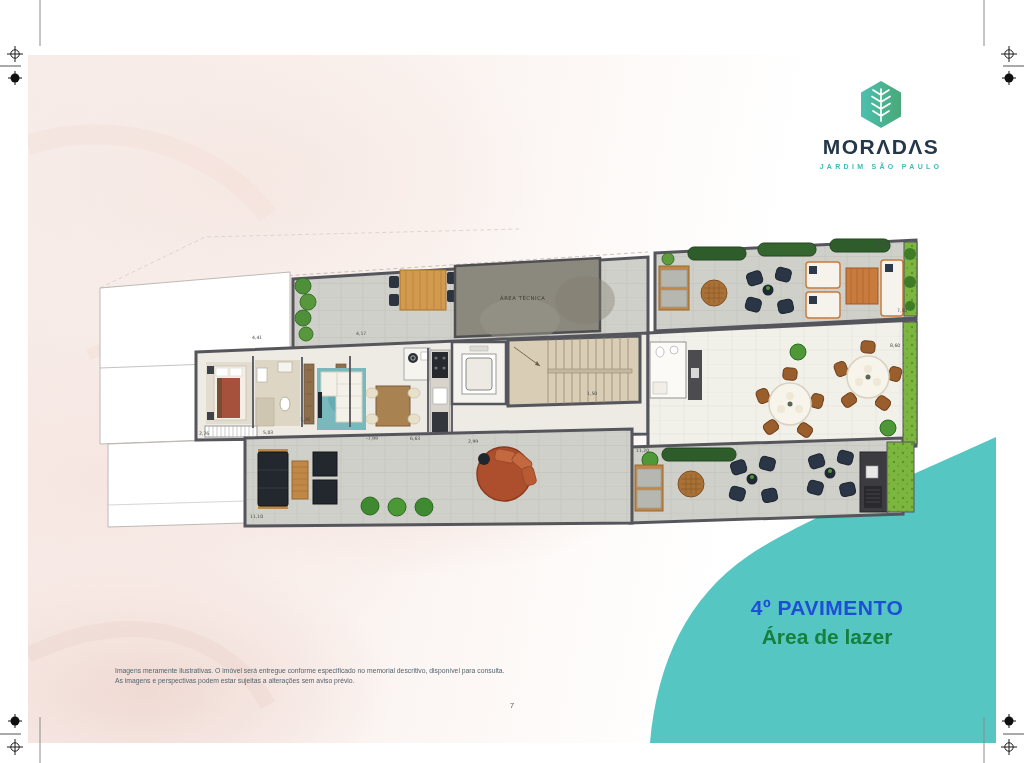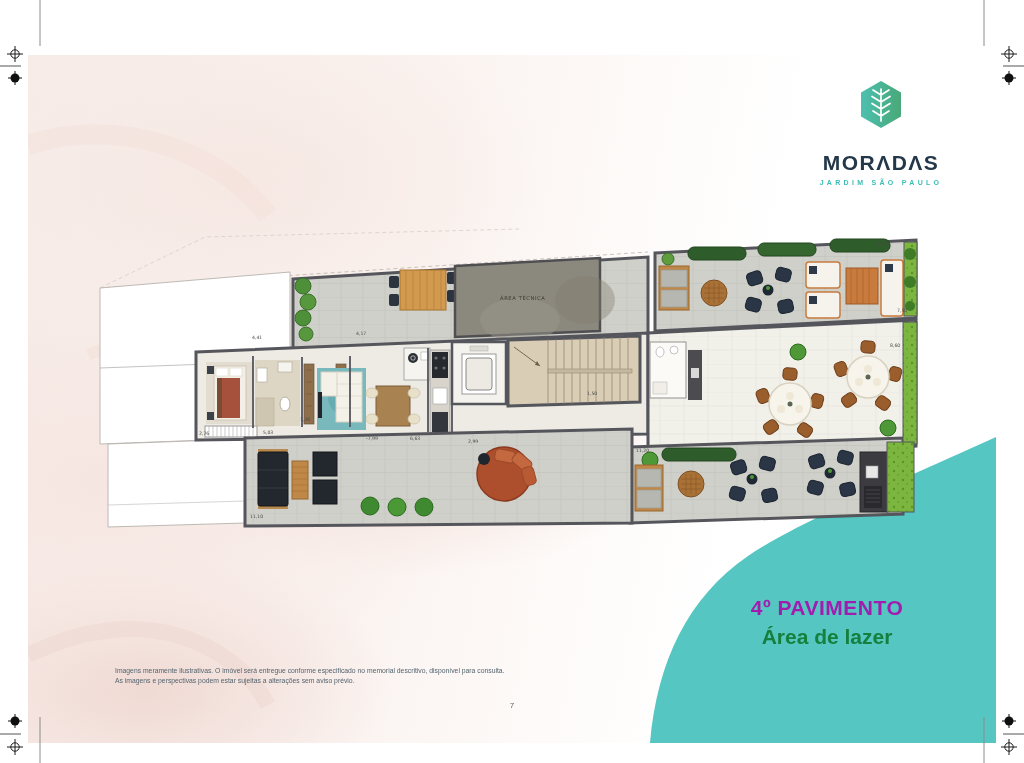--- a/index.html
+++ b/index.html
@@ -10,25 +10,25 @@
     background:
       radial-gradient(55% 45% at 8% 62%, #f6e6e1 0%, rgba(246,230,225,0) 70%),
       radial-gradient(50% 40% at 22% 18%, #f6e8e3 0%, rgba(246,232,227,0) 65%),
       radial-gradient(45% 35% at 40% 55%, #f2ddd6 0%, rgba(242,221,214,0) 60%),
       radial-gradient(40% 30% at 12% 92%, #f0d9d3 0%, rgba(240,217,211,0) 65%),
       linear-gradient(100deg, #f7ece8 0%, #fbf4f1 40%, #ffffff 72%);}
   svg{display:block;}
   .abs{position:absolute;}
   
   #brand{left:781px;top:80px;width:200px;text-align:center;}
-  #brand .word{margin-top:22px;font-size:21px;font-weight:700;letter-spacing:1.5px;color:#24384a;line-height:1;}
+  #brand .word{margin-top:6px;font-size:21px;font-weight:700;letter-spacing:1.5px;color:#24384a;line-height:1;}
   #brand .sub{margin-top:6px;font-size:7px;font-weight:700;letter-spacing:3.3px;color:#3bbdb4;line-height:1;}
   
   #titleblock{left:692px;top:594px;width:270px;text-align:center;line-height:1.38;}
-  #titleblock .l1{font-size:21px;font-weight:700;letter-spacing:.5px;color:#a21caf;}
+  #titleblock .l1{font-size:21px;font-weight:700;letter-spacing:.5px;color:#1d4ed8;}
   #titleblock .l2{font-size:21px;font-weight:700;color:#15803d;}
   
   #disclaimer{left:115px;top:666px;width:420px;font-size:6.8px;color:#53646f;line-height:1.5;}
   
   #pagenum{left:462px;top:701px;width:100px;text-align:center;font-size:8px;color:#666;}
   .dim{font-size:4.6px;fill:#4a4a48;font-family:"DejaVu Sans",sans-serif;}
   .atecn{font-size:5.2px;letter-spacing:.6px;fill:#3a3a33;font-family:"DejaVu Sans",sans-serif;}
 </style>
 </head>
 <body>

